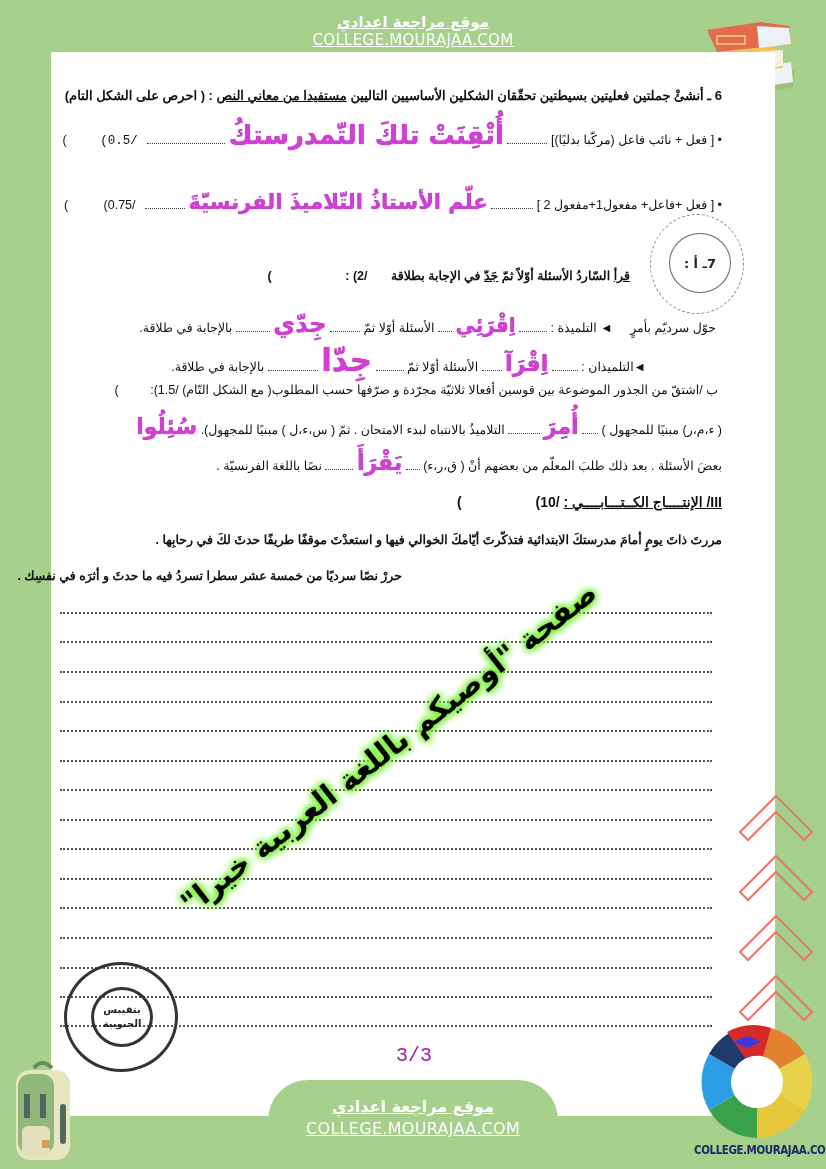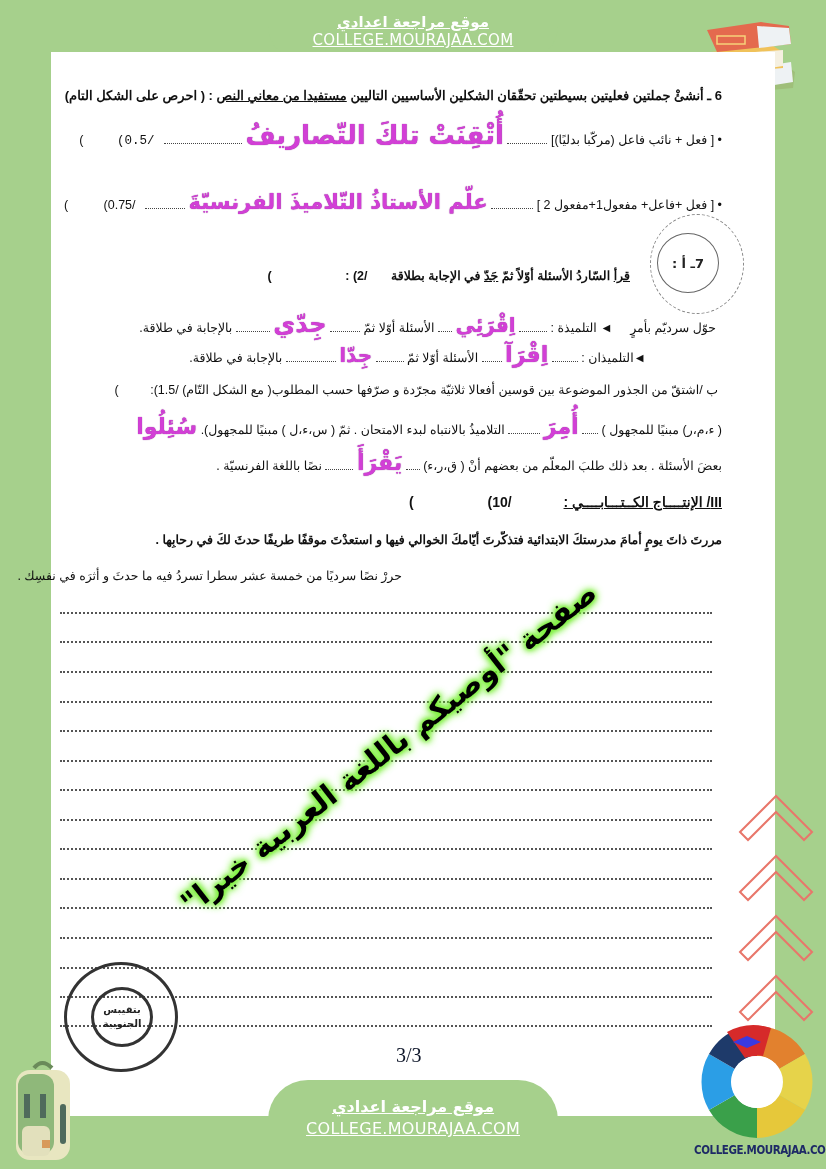--- a/index.html
+++ b/index.html
@@ -23,21 +23,21 @@
   .write-line{position:absolute;left:60px;width:652px;border-bottom:2px dotted #555;height:0;}
   .watermark{position:absolute;left:130px;top:730px;transform:rotate(-38deg);transform-origin:center;font-family:"DejaVu Sans",sans-serif;font-weight:bold;font-size:30px;color:#000;direction:rtl;white-space:nowrap;
     text-shadow:0 0 4px #7cf23a,0 0 6px #7cf23a,0 0 8px #7cf23a,0 0 10px #5fe010;}
 
   .stamp{position:absolute;border:2px solid #333;border-radius:50%;}
   .stamp .inner{position:absolute;border:2px solid #333;border-radius:50%;display:flex;align-items:center;justify-content:center;font-size:10px;color:#222;text-align:center;}
   .stamp.light{border:1.5px dashed #888;}
   .stamp.light .inner{border:1.5px solid #666;}
 
   .chevron{position:absolute;left:738px;width:76px;height:56px;}
-  .pageno{position:absolute;left:396px;top:1044px;font-family:Liberation Serif, serif;font-size:20px;color:#0f172a;}
+  .pageno{position:absolute;left:396px;top:1044px;font-family:Liberation Mono, monospace;font-size:20px;color:#a21caf;}
   .footer-url{position:absolute;left:694px;top:1143px;font-family:"DejaVu Sans",sans-serif;font-weight:bold;font-size:12px;color:#1e2a66;letter-spacing:-0.5px;transform:scaleX(0.86);transform-origin:left;}
 </style>
 </head>
 <body>
 
 <div class="banner top">
   <span class="ar">موقع مراجعة اعدادي</span>
   <span class="en">COLLEGE.MOURAJAA.COM</span>
 </div>
 
@@ -57,37 +57,37 @@
 
 <div class="line" style="right:104px;top:88px;font-weight:bold;font-size:13px;">
   <span>6 ـ أنشئْ جملتين فعليتين بسيطتين تحقّقان الشكلين الأساسيين التاليين</span>
   <span class="u">مستفيدا من معاني النص</span>
   <span>: ( احرص على الشكل التام)</span>
 </div>
 
 <div class="line" style="right:104px;top:120px;">
   <span>• [ فعل + نائب فاعل (مركّبا بدليًا)]</span>
   <span class="dots" style="width:40px;"></span>
-  <span class="answer" style="font-size:26px;">أُتْقِنَتْ تلكَ التّصاريفُ</span>
+  <span class="answer" style="font-size:26px;">أُتْقِنَتْ تلكَ التّمدرستكُ</span>
   <span class="dots" style="width:78px;"></span>
   <span class="mark" style="margin-right:6px;font-family:Liberation Mono, monospace;">(0.5/</span>
   <span style="margin-right:30px;">)</span>
 </div>
 
 <div class="line" style="right:104px;top:190px;">
   <span>• [ فعل +فاعل+ مفعول1+مفعول 2 ]</span>
   <span class="dots" style="width:42px;"></span>
   <span class="answer" style="font-size:21px;">علّم الأستاذُ التّلاميذَ الفرنسيّةَ</span>
   <span class="dots" style="width:40px;"></span>
   <span class="mark" style="margin-right:6px;">(0.75/</span>
   <span style="margin-right:32px;">)</span>
 </div>
 
 <div class="stamp light" style="left:650px;top:214px;width:92px;height:98px;">
-  <div class="inner" style="left:6px;top:18px;width:60px;height:58px;">
+  <div class="inner" style="left:18px;top:18px;width:60px;height:58px;">
     <span style="font-size:13px;font-weight:bold;color:#222;direction:rtl;">7ـ أ :</span>
   </div>
 </div>
 
 <div class="line" style="right:196px;top:268px;font-weight:bold;">
   <span class="u">قرأ</span>
   <span>السّاردُ الأسئلة أوّلاً ثمّ</span>
   <span class="u">جَدّ</span>
   <span>في الإجابة بطلاقة</span>
   <span class="mark" style="margin-right:20px;">: (2/</span>
@@ -107,21 +107,21 @@
   <span>بالإجابة في طلاقة.</span>
 </div>
 
 <div class="line" style="right:180px;top:342px;">
   <span>◄التلميذان :</span>
   <span class="dots" style="width:26px;"></span>
   <span class="answer" style="font-size:22px;">اِقْرَآ</span>
   <span class="dots" style="width:20px;"></span>
   <span>الأسئلة أوّلا ثمّ</span>
   <span class="dots" style="width:28px;"></span>
-  <span class="answer" style="font-size:20px;">جِدّا</span>
+  <span class="answer" style="font-size:31px;">جِدّا</span>
   <span class="dots" style="width:50px;"></span>
   <span>بالإجابة في طلاقة.</span>
 </div>
 
 <div class="line" style="right:108px;top:382px;margin-left:20px;">
   <span>ب /اشتقّ من الجذور الموضوعة بين قوسين أفعالا ثلاثيّة مجرّدة و صرّفها حسب المطلوب( مع الشكل التّام)</span>
   <span class="mark">:(1.5/</span>
   <span style="margin-right:28px;">)</span>
 </div>
 
@@ -137,28 +137,28 @@
 <div class="line" style="right:104px;top:450px;">
   <span>بعضَ الأسئلة . بعد ذلك طلبَ المعلّم من بعضهم أنْ ( ق،ر،ء)</span>
   <span class="dots" style="width:14px;"></span>
   <span class="answer" style="font-size:22px;">يَقْرَأَ</span>
   <span class="dots" style="width:28px;"></span>
   <span>نصًا باللغة الفرنسيّة .</span>
 </div>
 
 <div class="line" style="right:104px;top:494px;font-weight:bold;font-size:14px;">
   <span class="u">III/ الإنتــــاج الكــتـــابــــي :</span>
-  <span class="mark" style="margin-right:48px;text-align:right;">(10/</span>
+  <span class="mark" style="text-align:right;">(10/</span>
   <span style="margin-right:70px;">)</span>
 </div>
 
 <div class="line" style="right:104px;top:532px;font-weight:bold;">
   <span>مررتَ ذاتَ يومٍ أمامَ مدرستكَ الابتدائية  فتذكّرتَ أيّامكَ الخوالي فيها و استعدْتَ موقفًا طريفًا حدثَ لكَ في رحابِها .</span>
 </div>
-<div class="line" style="right:424px;top:568px;font-weight:normal;text-align:right;">
+<div class="line" style="right:424px;top:568px;font-weight:bold;text-align:right;">
   <span>حررْ نصًا سرديًا من خمسة عشر سطرا تسردُ فيه ما حدثَ و أثرَه في نفسِك .</span>
 </div>
 
 <div>
   <div class="write-line" style="top:612px;"></div>
   <div class="write-line" style="top:641px;"></div>
   <div class="write-line" style="top:671px;"></div>
   <div class="write-line" style="top:701px;"></div>
   <div class="write-line" style="top:730px;"></div>
   <div class="write-line" style="top:760px;"></div>

